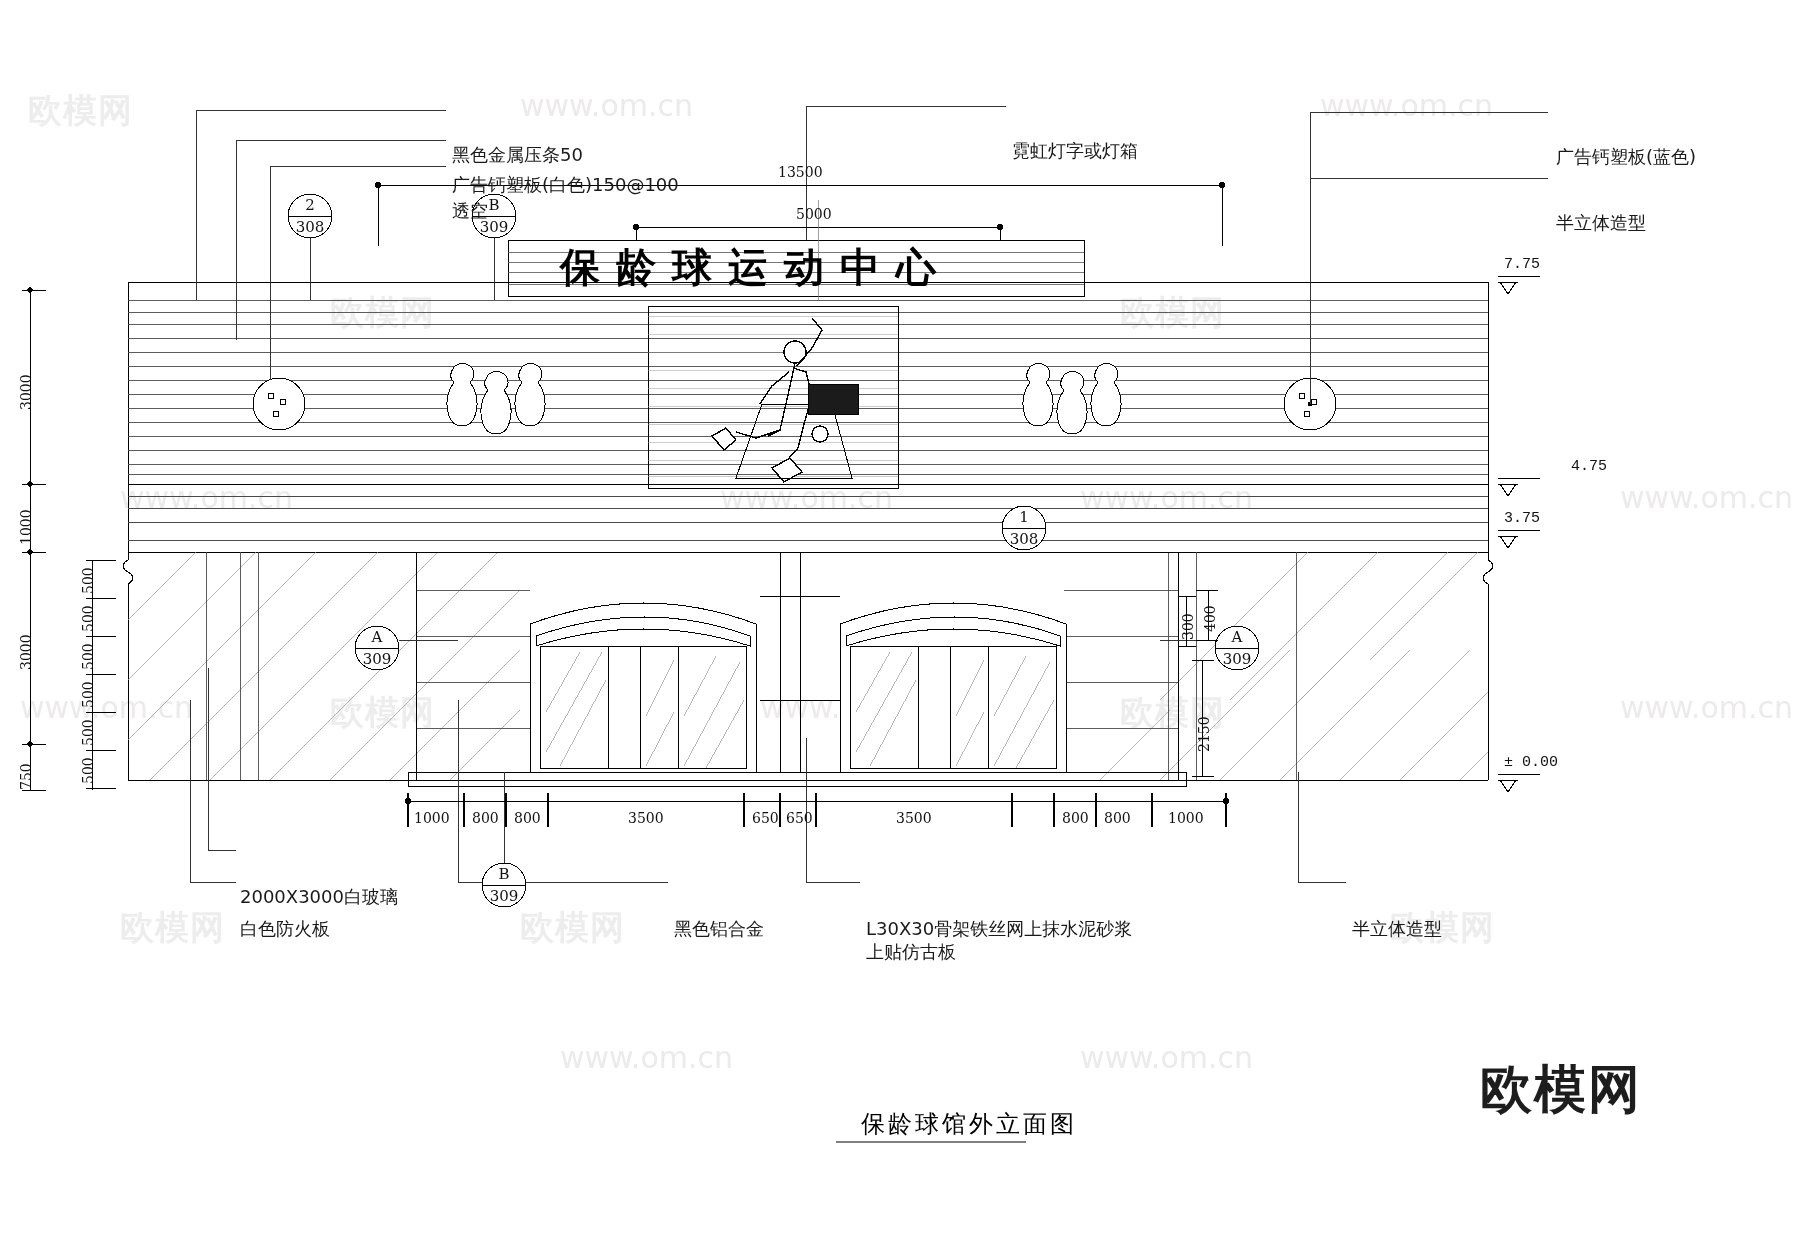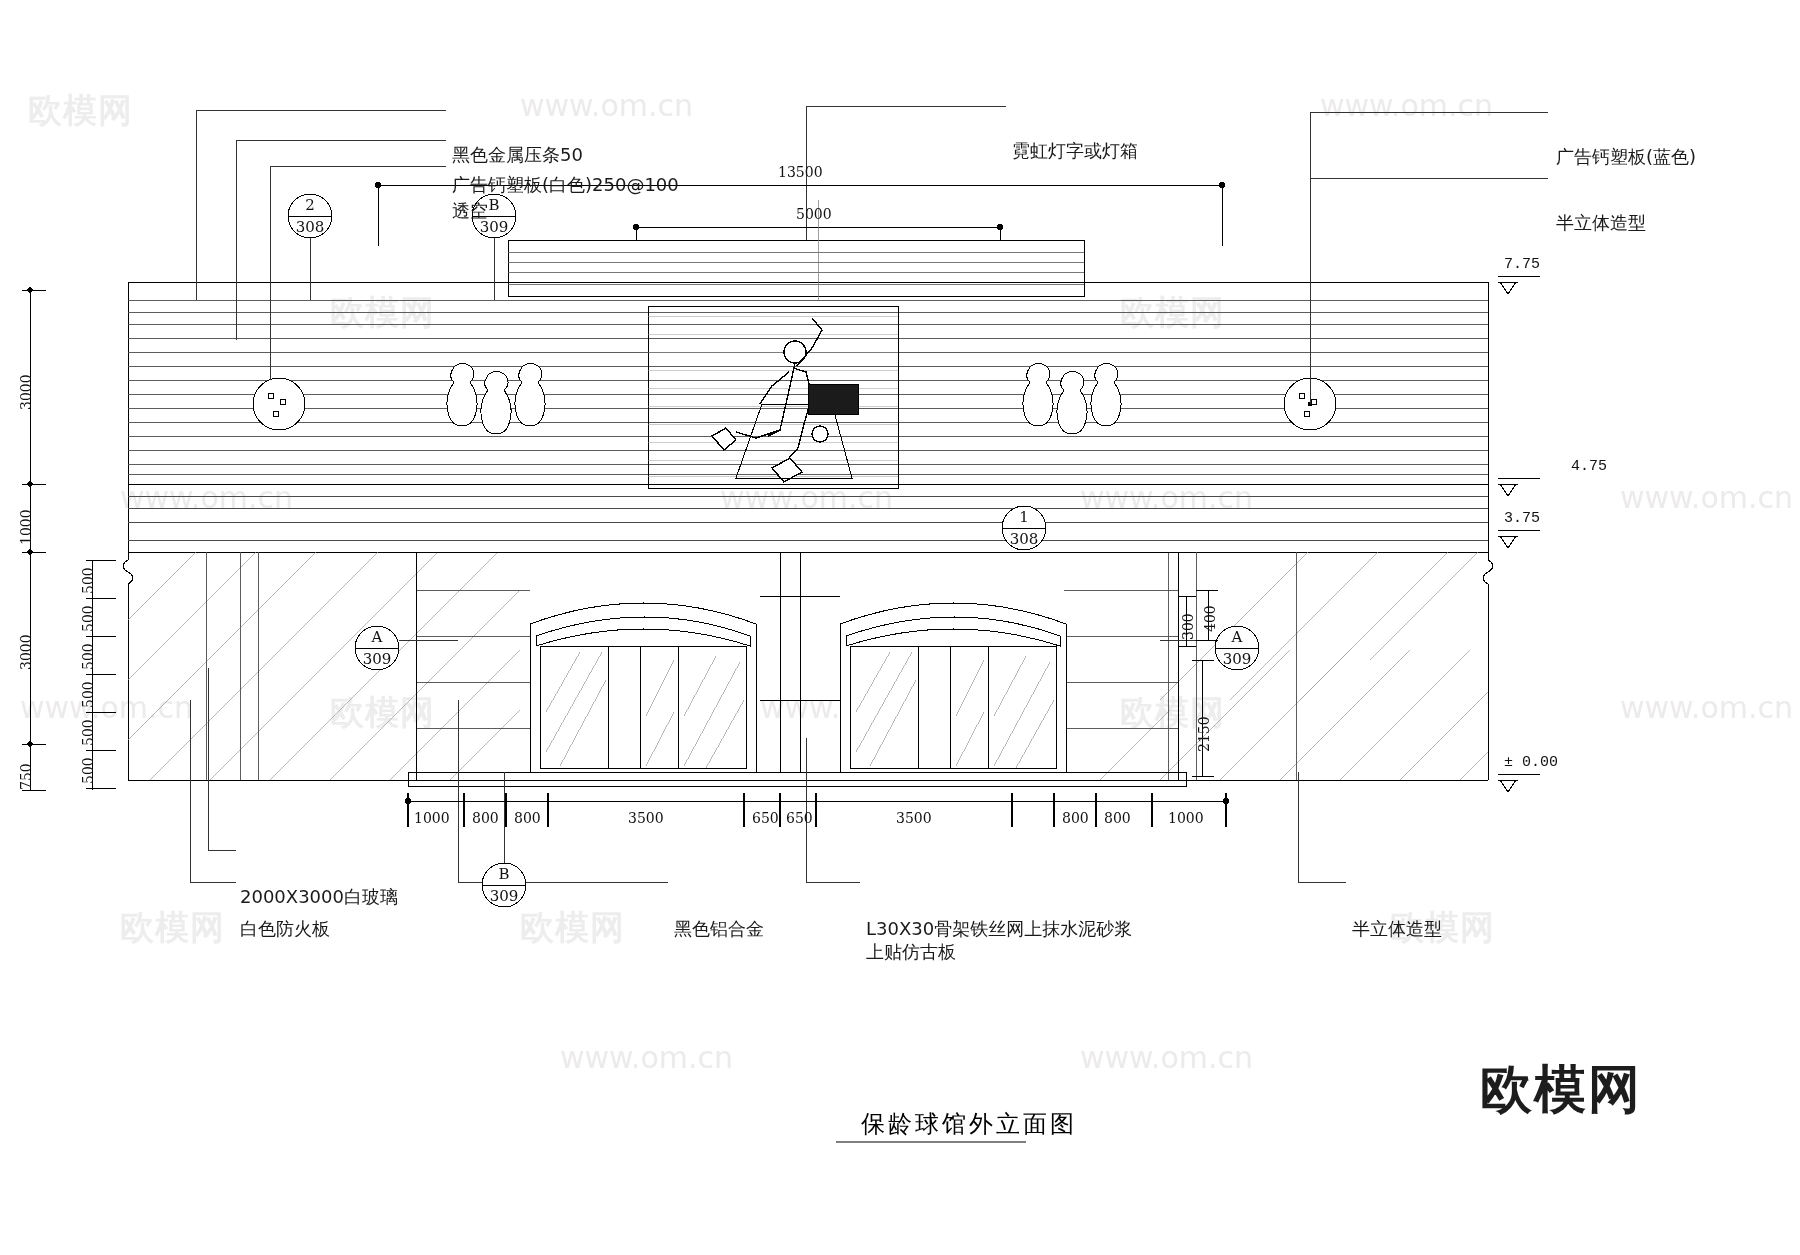--- a/index.html
+++ b/index.html
@@ -373,23 +373,24 @@
         <path d="M1498 536 l20 0 M1500 536 l8 12 l8 -12"></path>
         <line x1="1498" y1="530" x2="1540" y2="530"></line>
         <path d="M1498 780 l20 0 M1500 780 l8 12 l8 -12"></path>
         <line x1="1498" y1="774" x2="1540" y2="774"></line>
       </g>
 
       <line x1="844" y1="1000" x2="1010" y2="1000" stroke="none"></line>
     </g>
   </svg>
 
+  <div class="signtext" style="left:560px;top:240px;">保龄球运动中心</div>
 
   <div class="lbl" style="left:452px;top:98px;">黑色金属压条50</div>
-  <div class="lbl" style="left:452px;top:128px;">广告钙塑板(白色)250@100</div>
+  <div class="lbl" style="left:452px;top:128px;">广告钙塑板(白色)150@100</div>
   <div class="lbl" style="left:452px;top:154px;">透空</div>
 
   <div class="lbl" style="left:1012px;top:94px;">霓虹灯字或灯箱</div>
 
   <div class="lbl" style="left:1556px;top:100px;">广告钙塑板(蓝色)</div>
   <div class="lbl" style="left:1556px;top:166px;">半立体造型</div>
 
   <div class="lbl" style="left:240px;top:840px;">2000X3000白玻璃</div>
   <div class="lbl" style="left:240px;top:872px;">白色防火板</div>
   <div class="lbl" style="left:674px;top:872px;">黑色铝合金</div>

